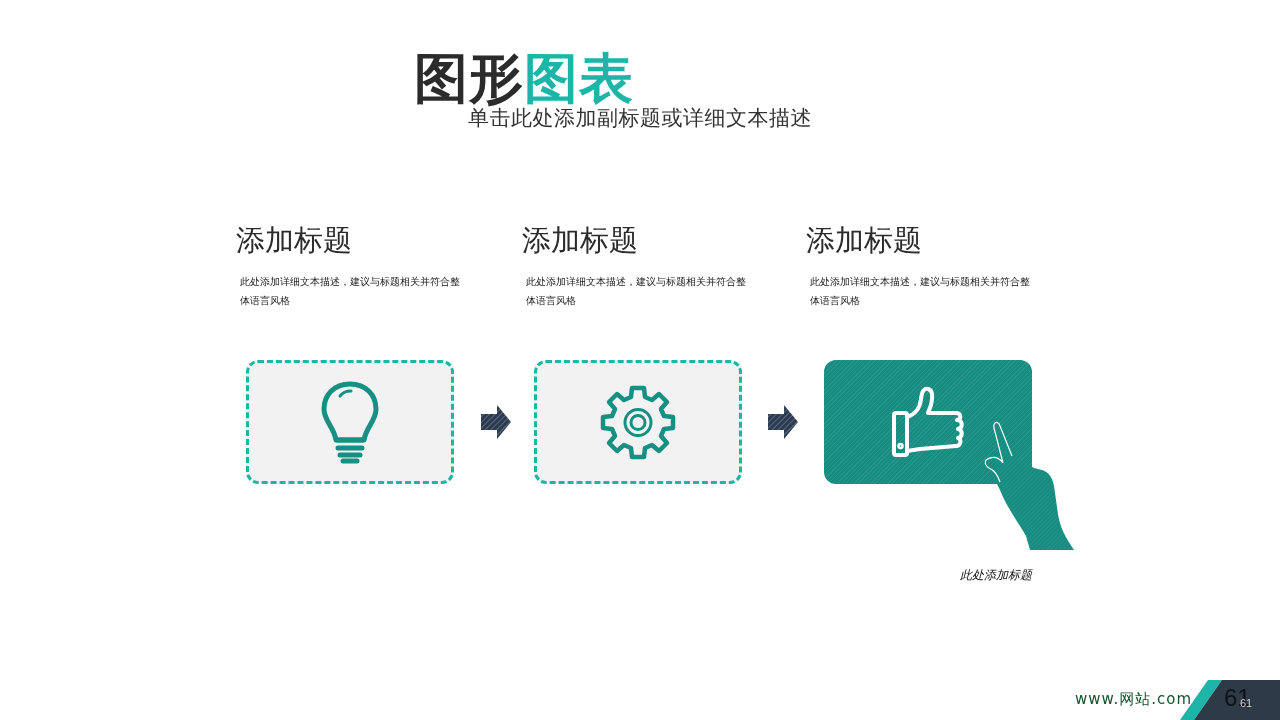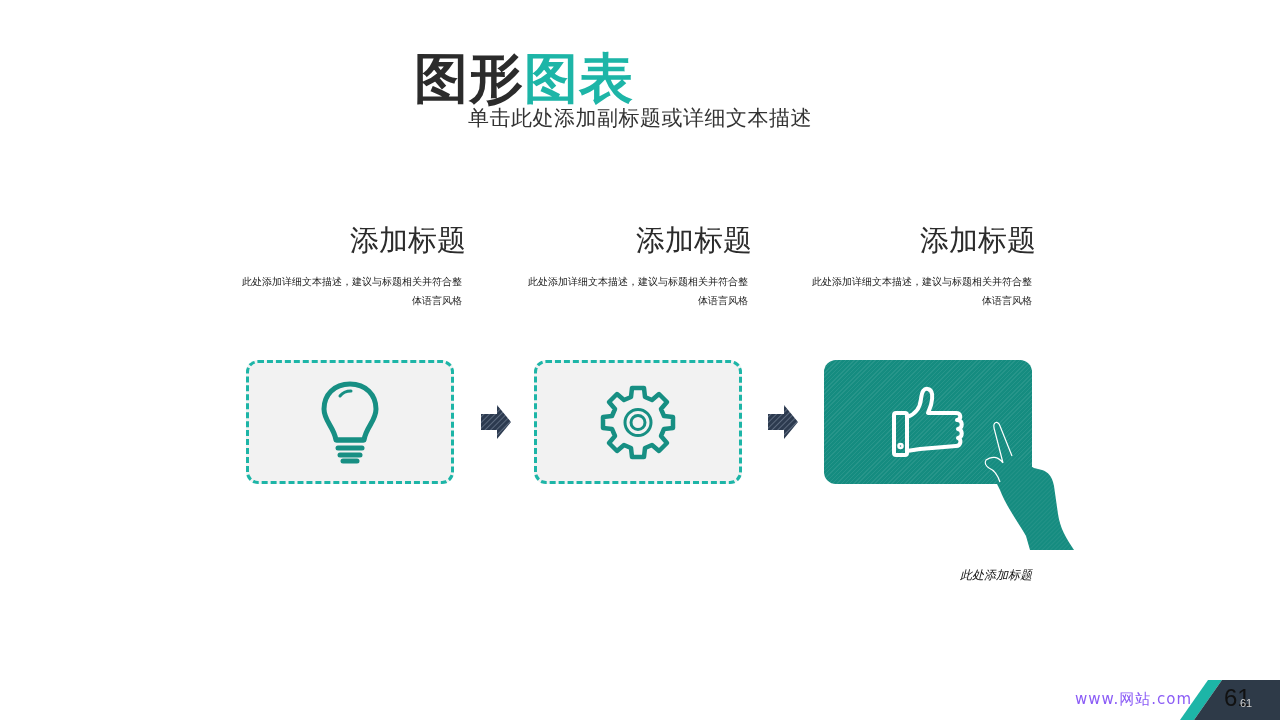--- a/index.html
+++ b/index.html
@@ -5,38 +5,38 @@
   * { margin: 0; padding: 0; box-sizing: border-box; }
   html, body { width: 1280px; height: 720px; background: #ffffff; overflow: hidden; }
   body { position: relative; font-family: "DejaVu Sans", "Liberation Sans", sans-serif; color: #222; }
 
   .title-wrap { position: absolute; left: 0; top: 48px; width: 1048px; text-align: center; }
   .title { font-size: 54px; font-weight: bold; line-height: 62px; letter-spacing: 1px; }
   .title .dark { color: #2b2b2b; }
   .title .accent { color: #1db5a7; }
   .subtitle { position: absolute; left: 0; top: 104px; width: 1280px; text-align: center; font-size: 21px; color: #333; letter-spacing: 0.5px; }
 
-  .step { position: absolute; top: 220px; width: 230px; text-align: right; }
+  .step { position: absolute; top: 220px; width: 230px; text-align: left; }
   .step-title { font-family: "DejaVu Serif", "Liberation Serif", serif; font-size: 29px; color: #2b2b2b; line-height: 40px; }
   .step-desc { margin-top: 12px; font-size: 10px; line-height: 19px; color: #222; padding: 0 4px; }
 
   .box { position: absolute; top: 360px; width: 208px; height: 124px; border-radius: 12px; }
   .box.dashed { background: #f2f2f2; border: 3px dashed #1db5a7; }
   .box.solid {
     background-color: #158c80;
     background-image: repeating-linear-gradient(135deg, rgba(255,255,255,0.08) 0 1px, transparent 1px 3px);
   }
   .box svg { position: absolute; left: 50%; top: 50%; transform: translate(-50%, -50%); }
 
   .arrow { position: absolute; top: 405px; width: 32px; height: 34px; }
 
   .hand { position: absolute; left: 978px; top: 418px; }
   .caption { position: absolute; left: 960px; top: 567px; width: 110px; text-align: left; font-size: 12px; font-style: italic; color: #111; }
 
-  .footer-url { position: absolute; left: 1075px; top: 690px; font-size: 15px; color: #8b5cf6; letter-spacing: 1px; font-family: "DejaVu Sans", sans-serif; }
+  .footer-url { position: absolute; left: 1075px; top: 690px; font-size: 15px; color: #14532d; letter-spacing: 1px; font-family: "DejaVu Sans", sans-serif; }
   .footer-bar { position: absolute; left: 1170px; top: 680px; width: 110px; height: 40px; }
   .page-num { position: absolute; left: 1224px; top: 684px; font-size: 24px; color: #111; font-family: "Liberation Sans", sans-serif; }
   .page-num-small { position: absolute; left: 1240px; top: 697px; font-size: 11px; color: #cfcfcf; font-family: "Liberation Sans", sans-serif; }
 </style>
 </head>
 <body>
 
 <div class="title-wrap">
   <div class="title">
     <span class="dark">图形</span><span class="accent">图表</span>

